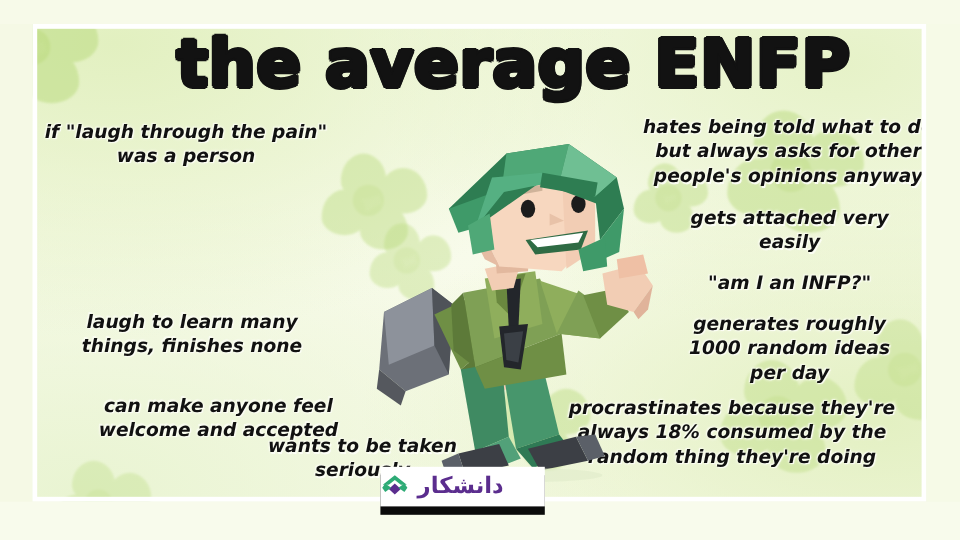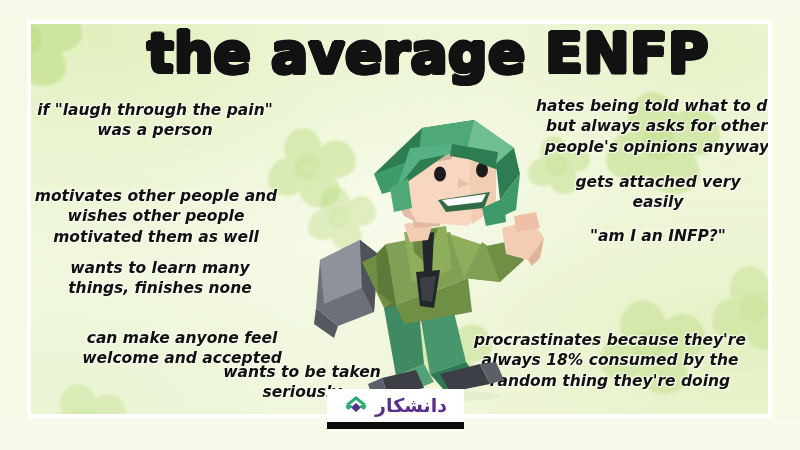--- a/index.html
+++ b/index.html
@@ -124,29 +124,29 @@
     position: absolute;
     left: 300px;
     top: 112px;
     width: 245px;
     height: 290px;
   }
 
   
   .logo {
     position: absolute;
-    left: 327px;
+    left: 317px;
     top: 389px;
     width: 137px;
     height: 33px;
     background: #ffffff;
     z-index: 9;
     display: flex;
     align-items: center;
-    justify-content: center;
+    justify-content: flex-start;
     box-shadow: 0 7px 0 0 #0b0b0b;
   }
   .logo-row {
     display: flex;
     flex-direction: row-reverse;
     align-items: center;
     gap: 7px;
   }
   .logo-mark { width: 24px; height: 24px; display:block; }
   .logo-text {
@@ -238,36 +238,36 @@
     <i class="core" style="left:24px; top:24px; width:24px; height:24px;"></i>
   </div>
 
   <div class="content-clip">
    <div class="content-inner">
 
     <div class="title">the average ENFP</div>
 
     <div class="trait" style="left:20px;  top:100px; width:270px;">if "laugh through the pain"
 was a person</div>
-    <div class="trait" style="left:14px;  top:186px; width:284px;">motivates other people and
-wishes other people
-motivated them as well</div>
-    <div class="trait" style="left:34px;  top:258px; width:252px;">wants to learn many
+    <div class="trait" style="left:34px;  top:258px; width:252px;">laugh to learn many
 things, finishes none</div>
     <div class="trait" style="left:56px;  top:328px; width:252px;">can make anyone feel
 welcome and accepted</div>
     <div class="trait" style="left:204px; top:362px; width:196px;">wants to be taken
 seriously</div>
 
     <div class="trait" style="left:512px; top:96px;  width:290px; text-align:center;">hates being told what to do
 but always asks for other
 people's opinions anyway</div>
     <div class="trait" style="left:540px; top:172px; width:236px;">gets attached very
 easily</div>
     <div class="trait" style="left:540px; top:226px; width:236px;">"am I an INFP?"</div>
+    <div class="trait" style="left:540px; top:260px; width:236px;">generates roughly
+1000 random ideas
+per day</div>
     <div class="trait" style="left:436px; top:330px; width:348px;">procrastinates because they're
 always 18% consumed by the
 random thing they're doing</div>
 
     <svg class="character" viewBox="0 0 245 290">
 
       <polygon points="20,148 60,128 78,142 74,200 38,214 16,196" fill="#6c7078"></polygon>
       <polygon points="20,148 60,128 62,176 24,192" fill="#8d929b"></polygon>
       <polygon points="60,128 78,142 74,200 62,176" fill="#4f5359"></polygon>
       <polygon points="16,196 38,214 34,226 14,212" fill="#55585e"></polygon>

